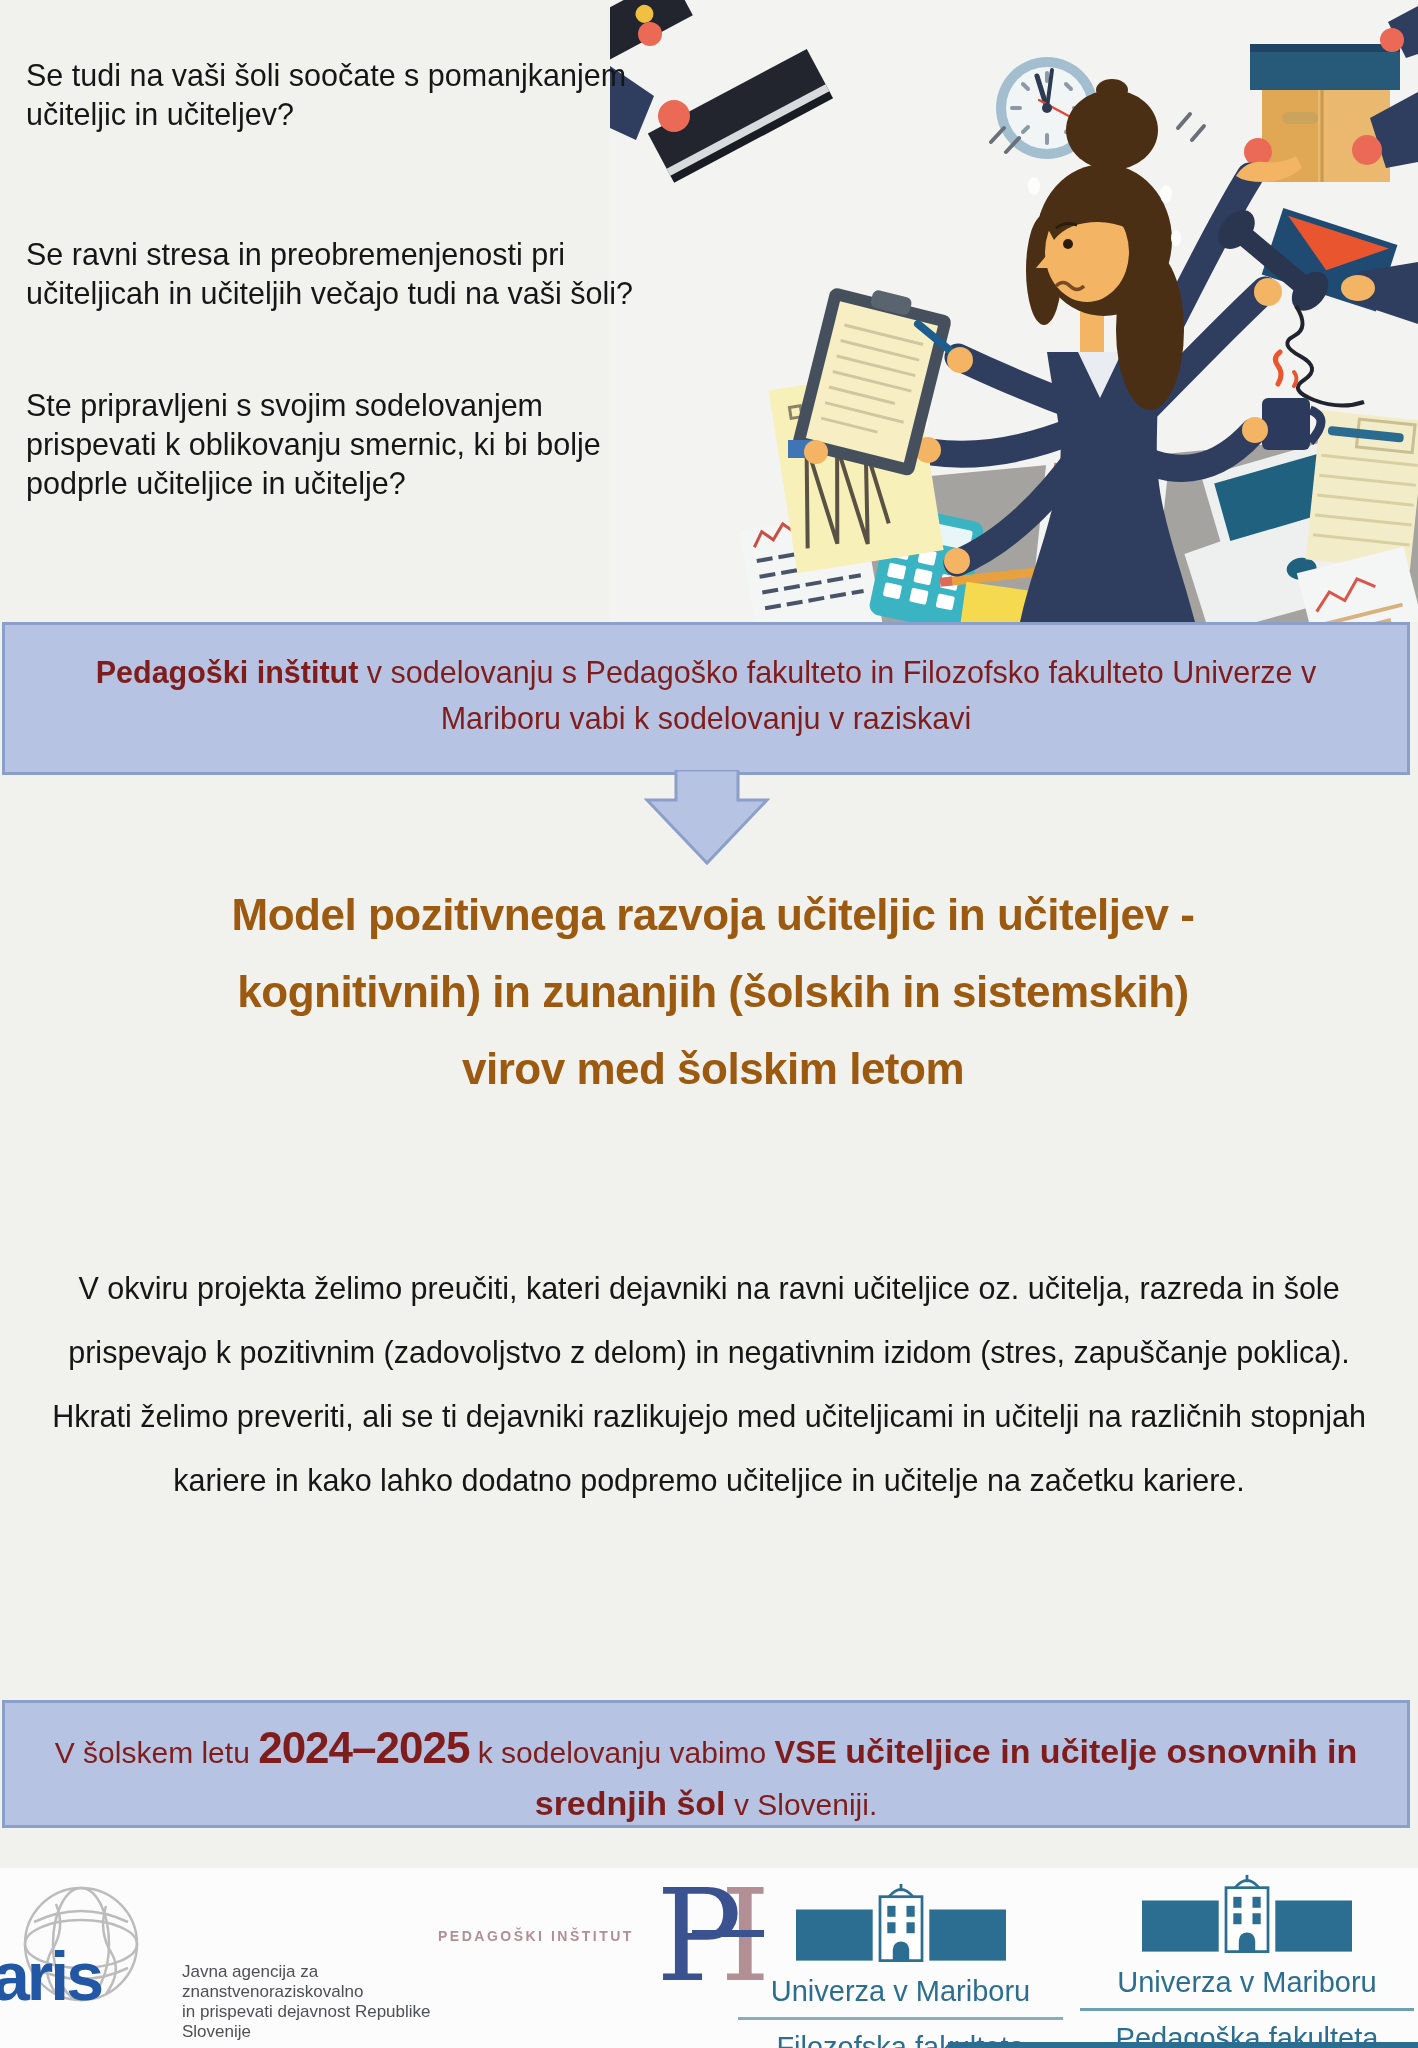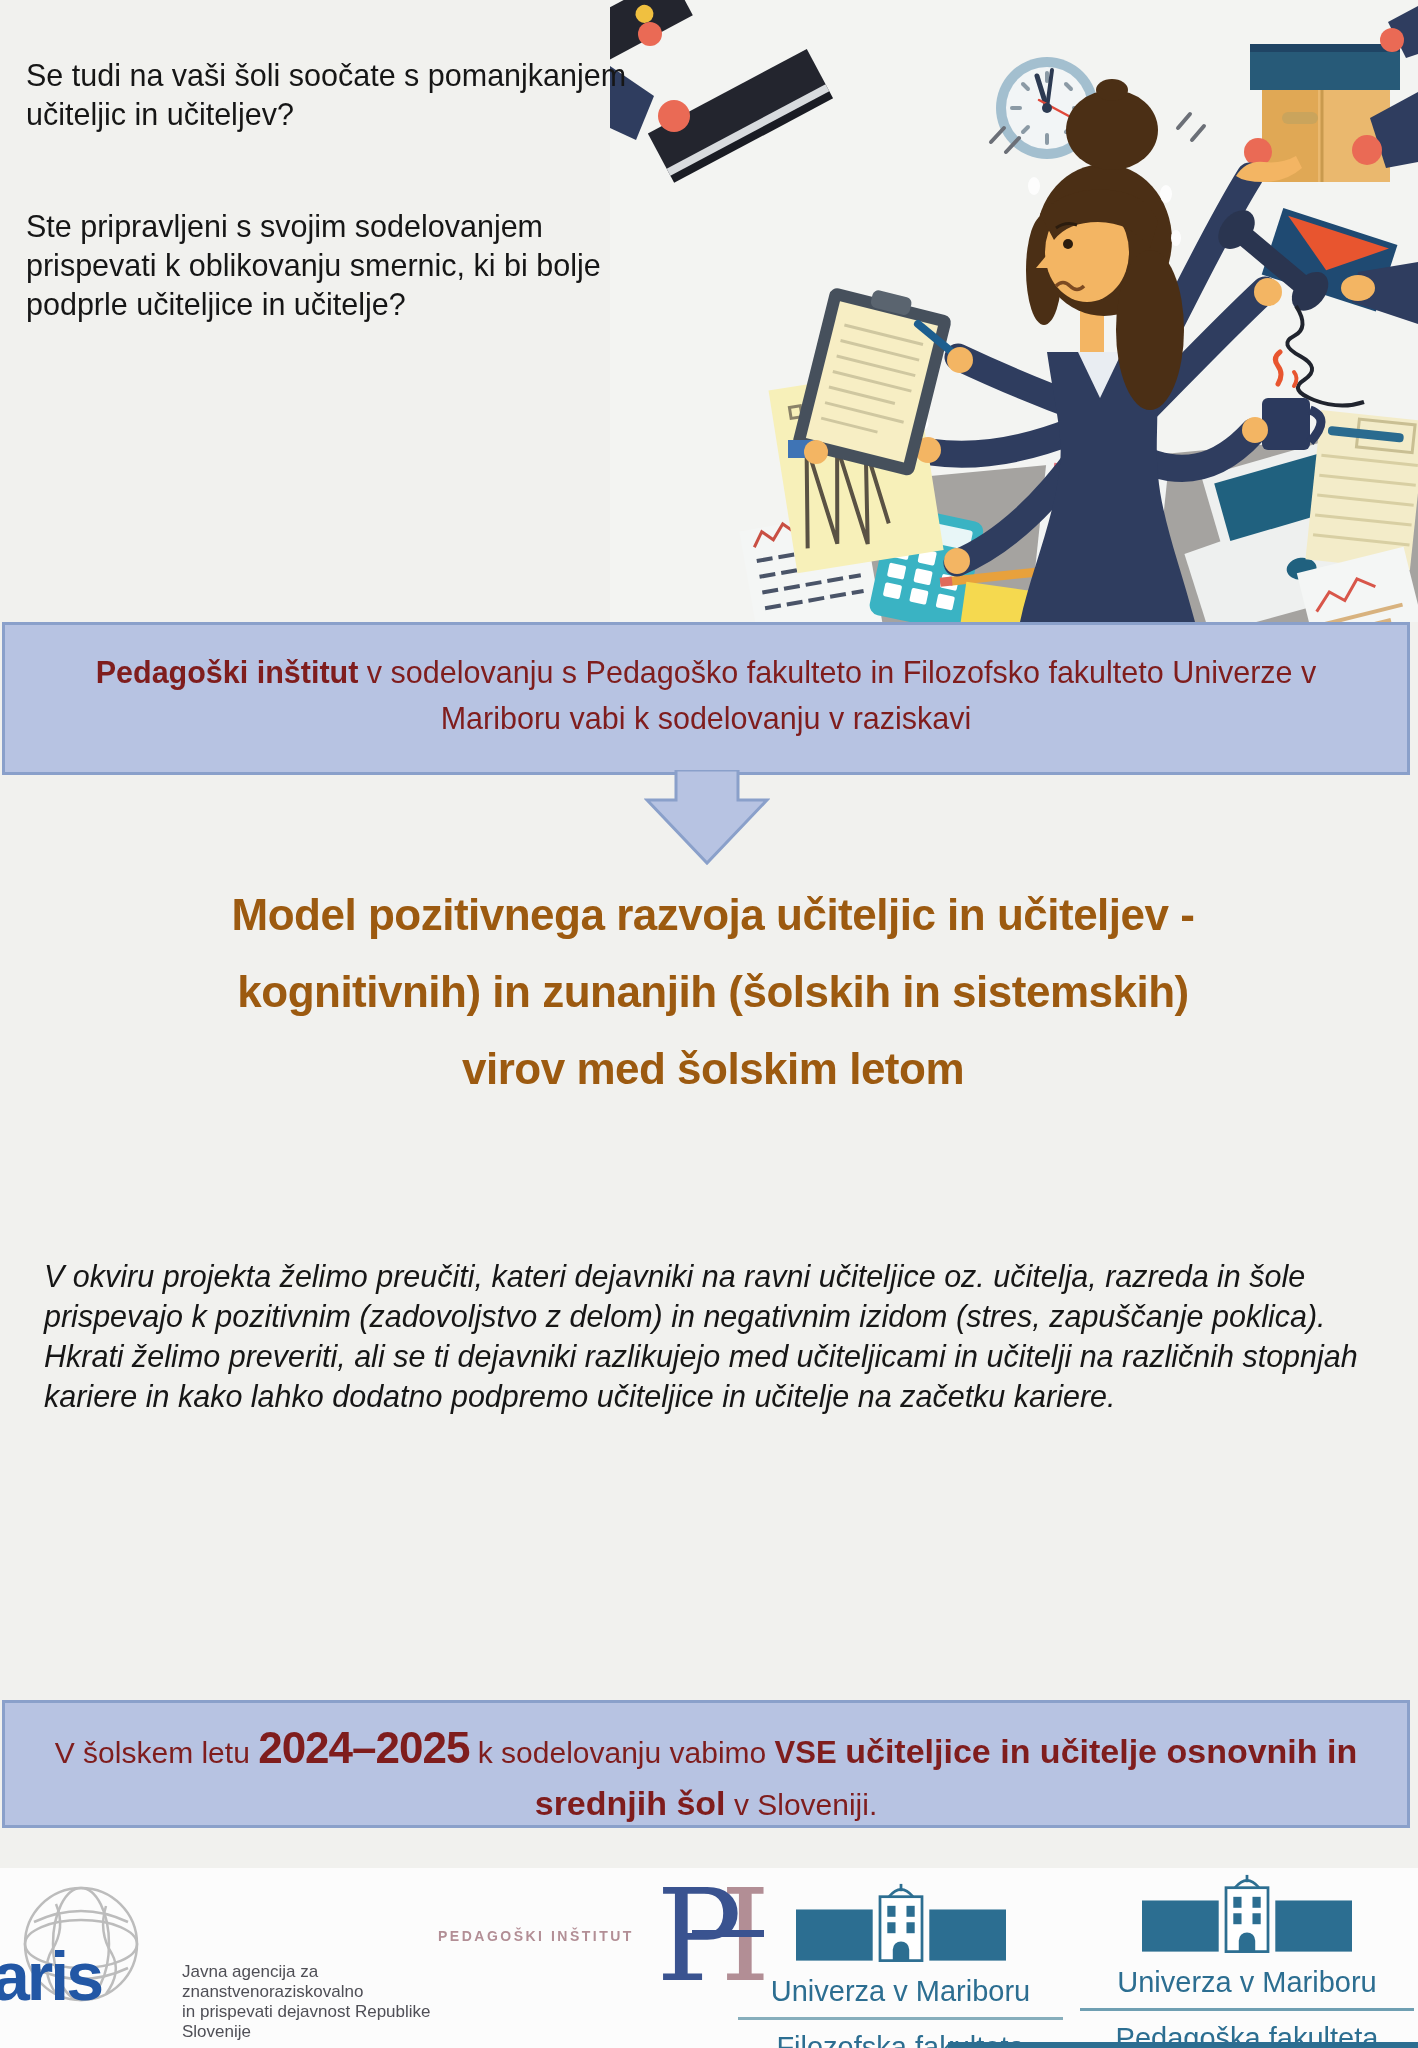--- a/index.html
+++ b/index.html
@@ -32,21 +32,21 @@
   .arrow-svg { position:absolute; left:644px; top:770px; z-index:3; }
 
   
   .project-title {
     position:absolute; top:872px; left:0; width:100%; margin:4px; text-align:center;
     color:#9c5a10; font-weight:bold; font-size:44px; line-height:77px; letter-spacing:-0.5px;
   }
   .project-title span { display:block; }
 
   
-  .description { position:absolute; top:1256px; left:44px; width:1330px; font-size:30.5px; line-height:40px;font-style:italic; }
+  .description { position:absolute; top:1256px; left:44px; width:1330px; text-align:center; font-size:30.5px; line-height:64px; }
   .description p { margin:0; }
 
   
   .logos { position:absolute; left:0; top:1868px; width:1418px; height:180px; background:#fcfcfc; }
   .logo-aris { position:absolute; left:0; top:0; width:475px; height:180px; overflow:hidden;padding-left:10px; }
   .aris-svg { position:absolute; left:-14px; top:6px; }
   .aris-caption { position:absolute; left:182px; top:94px; font-size:17px; line-height:20px; color:#4f4f56; }
   .logo-pi { position:absolute; left:430px; top:0; width:345px; height:180px; }
   .pi-label { position:absolute; left:8px; top:60px; font-size:14px; font-weight:bold; letter-spacing:2.5px; color:#b28e95; white-space:nowrap; }
   .pi-mono { position:absolute; left:232px; top:12px; }
@@ -301,20 +301,21 @@
       <path d="M446,228 q10,-7 21,-3" fill="none" stroke="#2b1c0e" stroke-width="3"></path>
       <path d="M446,286 q7,-7 14,0 q7,7 14,0" fill="none" stroke="#7c4a22" stroke-width="3.5"></path>
       <ellipse cx="424" cy="186" rx="6" ry="9" fill="#fdfdfd"></ellipse>
       <ellipse cx="556" cy="194" rx="6" ry="9" fill="#fdfdfd"></ellipse>
       <ellipse cx="566" cy="238" rx="5" ry="8" fill="#fdfdfd"></ellipse>
     </g>
   </svg>
 
   <div class="questions">
     <p class="q1">Se tudi na vaši šoli soočate s pomanjkanjem učiteljic in učiteljev?</p>
+    <p class="q2">Se ravni stresa in preobremenjenosti pri učiteljicah in učiteljih večajo tudi na vaši šoli?</p>
     <p class="q3">Ste pripravljeni s svojim sodelovanjem prispevati k oblikovanju smernic, ki bi bolje podprle učiteljice in učitelje?</p>
   </div>
 
   <div class="banner banner-invitation">
     <p><strong>Pedagoški inštitut</strong><span> v sodelovanju s Pedagoško fakulteto in Filozofsko fakulteto Univerze v Mariboru vabi k sodelovanju v raziskavi</span></p>
   </div>
 
   <svg class="arrow-svg" width="126" height="96" viewBox="0 0 126 96">
     <polygon points="32,0 94,0 94,30 123,30 63,93 3,30 32,30" fill="#b7c3e2" stroke="#8aa0ca" stroke-width="3"></polygon>
   </svg>

